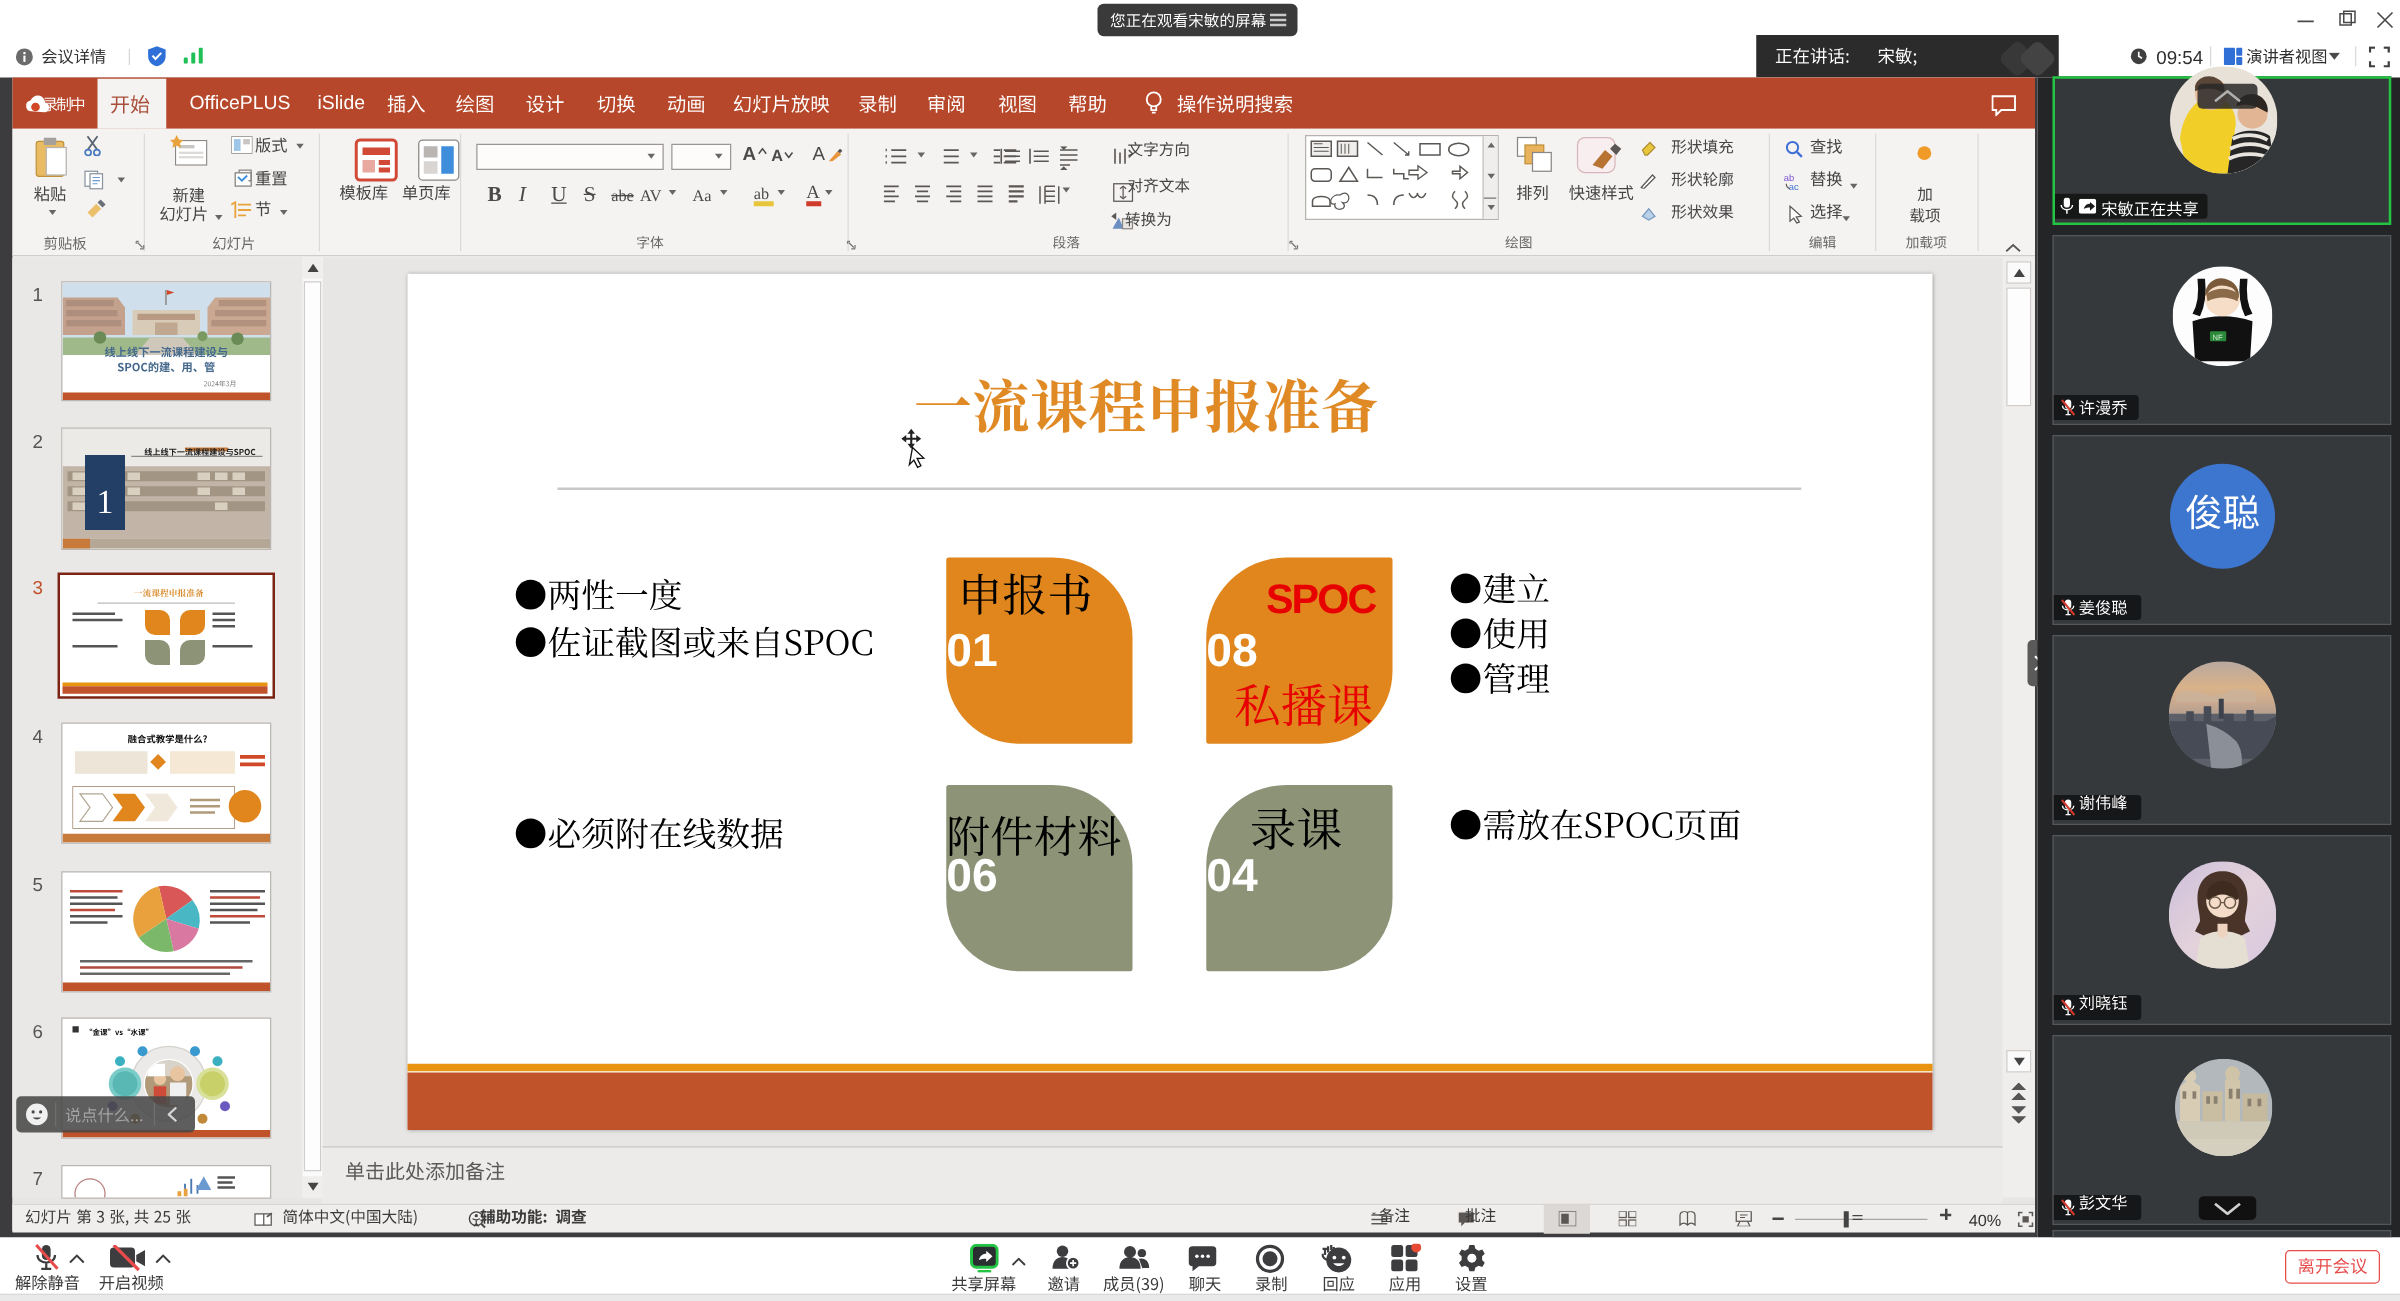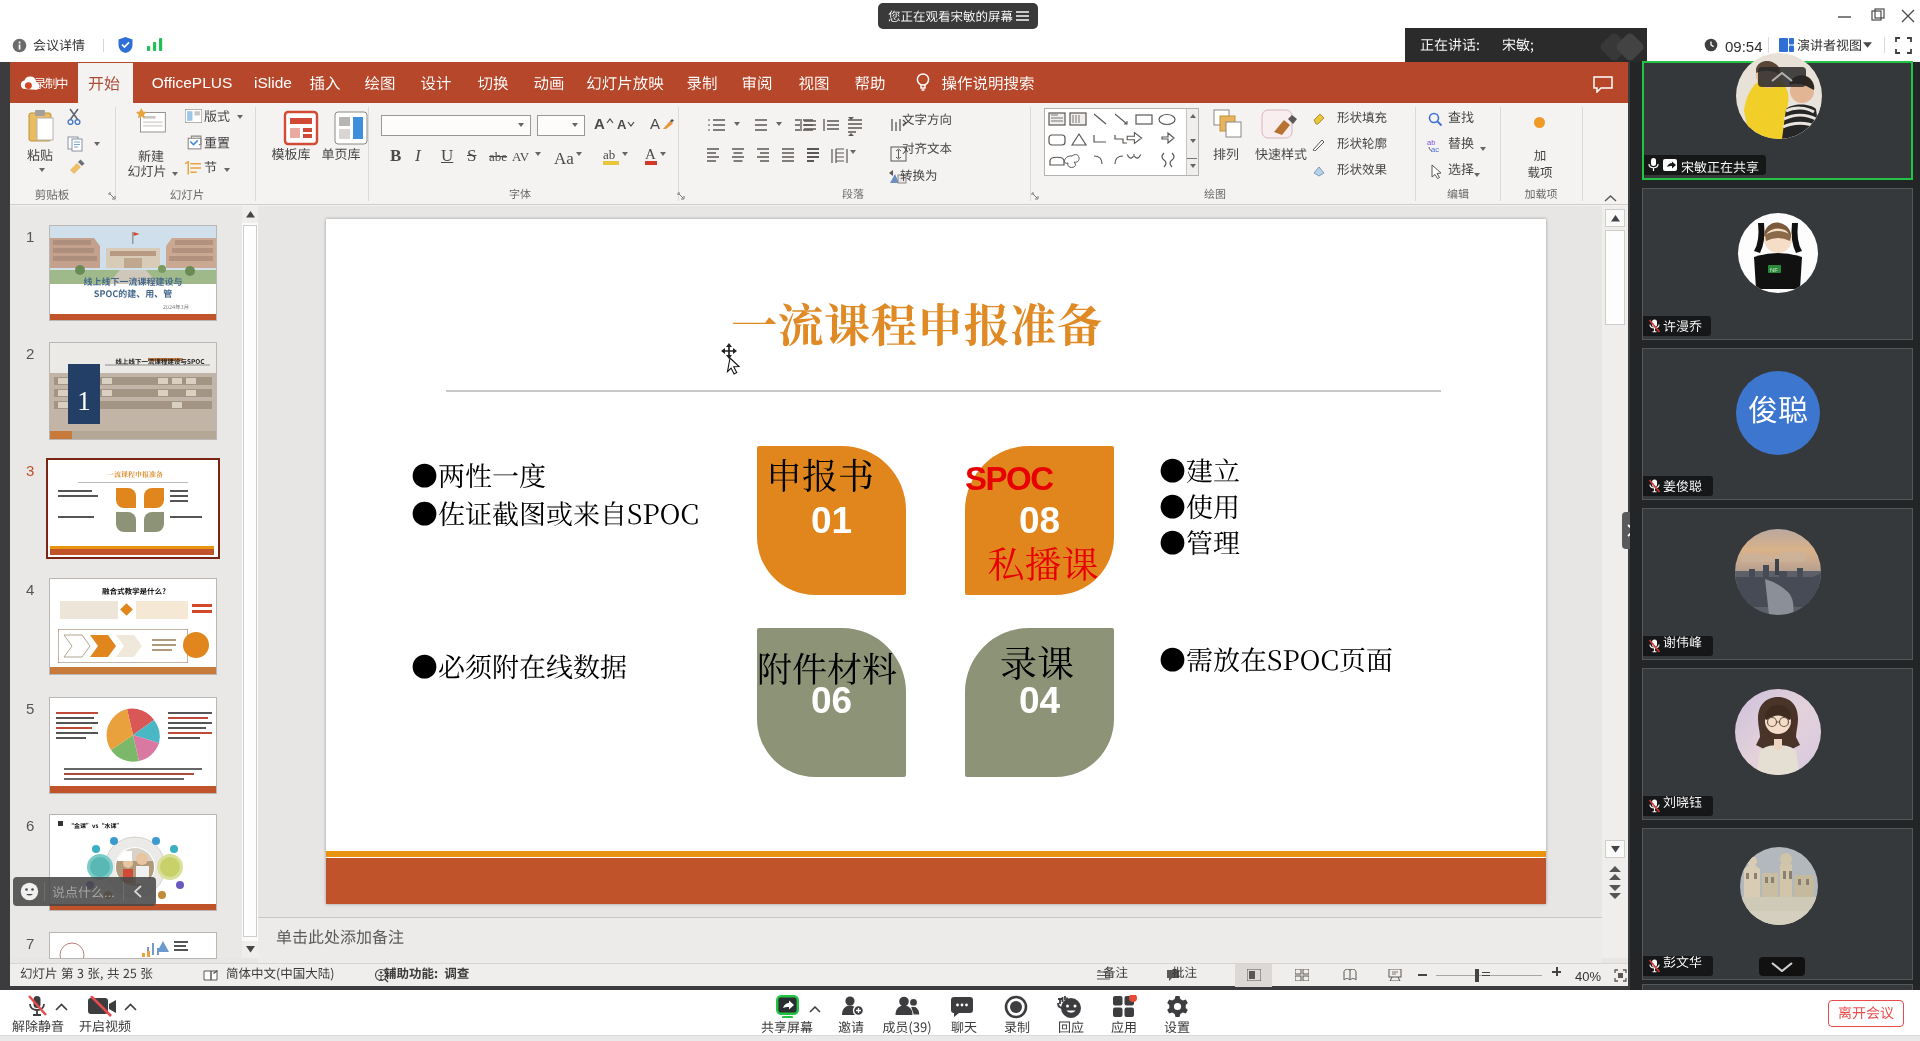--- a/index.html
+++ b/index.html
@@ -25,21 +25,21 @@
 .tnum{position:absolute;left:16px;font-size:15px;color:#555}
 #notes{left:248px;top:711px;width:1344px;height:46px;background:#edebe9;border-top:1px solid #c9c6c4}
 #statusbar{left:0;top:757px;width:1618px;height:23px;background:#f0eeec;border-top:1px solid #d8d5d3}
 #slide{left:316px;top:13px;width:1220px;height:685px;background:#fff;box-shadow:0 0 3px rgba(0,0,0,.35)}
 
 .petal{position:absolute;width:149px;height:149px}
 .p1{border-radius:2px 64px 2px 58px}
 .p2{border-radius:64px 2px 58px 2px}
 .orange{background:#e0861d}
 .olive{background:#8d9377}
-.pnum{position:absolute;width:149px;line-height:35px;text-align:center;color:#fff;font-weight:bold;font-size:37px;font-family:"Liberation Sans",sans-serif}
+.pnum{position:absolute;width:149px;line-height:35px;text-align:left;color:#fff;font-weight:bold;font-size:37px;font-family:"Liberation Sans",sans-serif}
 
 #sidebar{left:1630px;top:62px;width:290px;height:928px;background:#242527}
 .tile{position:absolute;left:12px;width:271px;height:152px;background:#36393c;border:1px solid #55585b}
 .avatar{position:absolute;left:90px;top:21px;width:90px;height:90px;border-radius:50%;overflow:hidden}
 .nlabel{position:absolute;left:0;bottom:4px;height:20px;background:rgba(16,16,16,.82);border-radius:0 3px 3px 0}
 
 #botbar{left:0;top:990px;width:1920px;height:45px;background:#fff}
 #botstrip{left:0;top:1035px;width:1920px;height:6px;background:#e9e9e9;border-top:1px solid #d9d9d9}
 #leave{left:1828px;top:1000px;width:76px;height:27px;border:1px solid #e84b4b;border-radius:4px}
 .chip{position:absolute;border:1px solid #9a9794;background:#fdfcfb}
@@ -197,21 +197,21 @@
           <path d="M1 11l7-8 3 2.5L4 11z" fill="#e8953c"></path>
           <path d="M8 3l2-2 2 1.5-2 2z" fill="#555"></path>
         </svg>
 
   <div class="abs" style="left:380px;top:84px;font-size:17px;font-weight:bold;color:#4a4a4a;font-family:'Liberation Serif',serif">B</div>
   <div class="abs" style="left:405px;top:84px;font-size:17px;font-style:italic;color:#4a4a4a;font-family:'Liberation Serif',serif">I</div>
   <div class="abs" style="left:431px;top:84px;font-size:17px;text-decoration:underline;color:#4a4a4a;font-family:'Liberation Serif',serif">U</div>
   <div class="abs" style="left:457px;top:84px;font-size:17px;text-decoration:line-through;color:#4a4a4a;font-family:'Liberation Serif',serif">S</div>
   <div class="abs" style="left:479px;top:87px;font-size:13px;text-decoration:line-through;color:#4a4a4a;font-family:'Liberation Serif',serif">abe</div>
   <div class="abs" style="left:502px;top:87px;font-size:13px;color:#4a4a4a;font-family:'Liberation Serif',serif">AV</div>
-  <div class="abs" style="left:544px;top:87px;font-size:17px;color:#4a4a4a;font-family:'Liberation Serif',serif">Aa</div>
+  <div class="abs" style="left:544px;top:87px;font-size:13px;color:#4a4a4a;font-family:'Liberation Serif',serif">Aa</div>
   <div class="dd" style="left:525px;top:90px"></div>
   <div class="dd" style="left:566px;top:90px"></div>
   <div class="abs" style="left:593px;top:85px;font-size:13px;color:#4a4a4a;font-family:'Liberation Serif',serif">ab</div>
   <div class="abs" style="left:593px;top:99px;width:16px;height:4px;background:#e8c63c"></div>
   <div class="dd" style="left:612px;top:90px"></div>
   <div class="abs" style="left:635px;top:84px;font-size:15px;color:#4a4a4a;font-family:'Liberation Serif',serif">A</div>
   <div class="abs" style="left:635px;top:99px;width:12px;height:4px;background:#d03a2a"></div>
   <div class="dd" style="left:650px;top:90px"></div>
 
   <svg class="abs" style="left:697px;top:55px" width="130" height="20" viewBox="0 0 130 20">
@@ -578,21 +578,21 @@
       <div class="abs" style="left:120px;top:171px;width:995px;height:2px;background:#c8c8c8"></div>
 
       <div class="petal p1 orange" style="left:431px;top:227px"></div>
       <div class="petal p2 orange" style="left:639px;top:227px"></div>
       <div class="petal p1 olive" style="left:431px;top:409px"></div>
       <div class="petal p2 olive" style="left:639px;top:409px"></div>
       <div class="pnum" style="left:431px;top:284px">01</div>
       <div class="pnum" style="left:639px;top:284px">08</div>
       <div class="pnum" style="left:431px;top:464px">06</div>
       <div class="pnum" style="left:639px;top:464px">04</div>
-      <div class="abs" style="left:639px;top:243px;width:149px;text-align:left;color:#e80000;font-weight:bold;font-size:33px;line-height:33px;letter-spacing:-1.5px">SPOC</div>
+      <div class="abs" style="left:656px;top:243px;width:149px;text-align:center;color:#e80000;font-weight:bold;font-size:33px;line-height:33px;letter-spacing:-1.5px">SPOC</div>
 
       <div class="abs" style="left:0;top:632px;width:1220px;height:6px;background:#e89410"></div>
       <div class="abs" style="left:0;top:639px;width:1220px;height:46px;background:#c0532a"></div>
 
       <svg class="abs" style="left:395px;top:124px" width="22" height="34" viewBox="0 0 22 34">
        <g stroke="#222" stroke-width="1.6" fill="#222">
                 <path d="M8 0l3 4H5zM8 16l-3-4h6zM0 8l4-3v6zM16 8l-4-3v6z" stroke="none"></path>
                 <path d="M8 2.5v11M2 8h12" stroke-width="1.7"></path>
               </g>
        <path d="M9 15l9 8.5-5.3.3 3 5.8-2.6 1.3-3-5.8-3.6 3.6z" fill="#fff" stroke="#111" stroke-width="1.1"></path>

